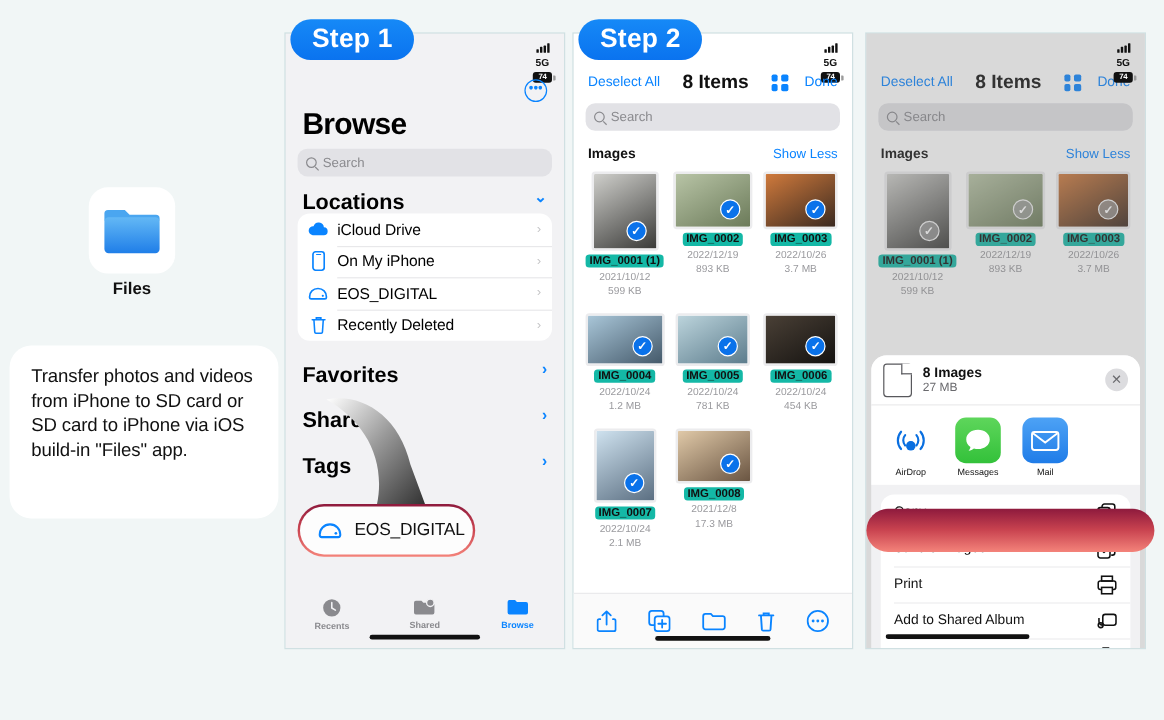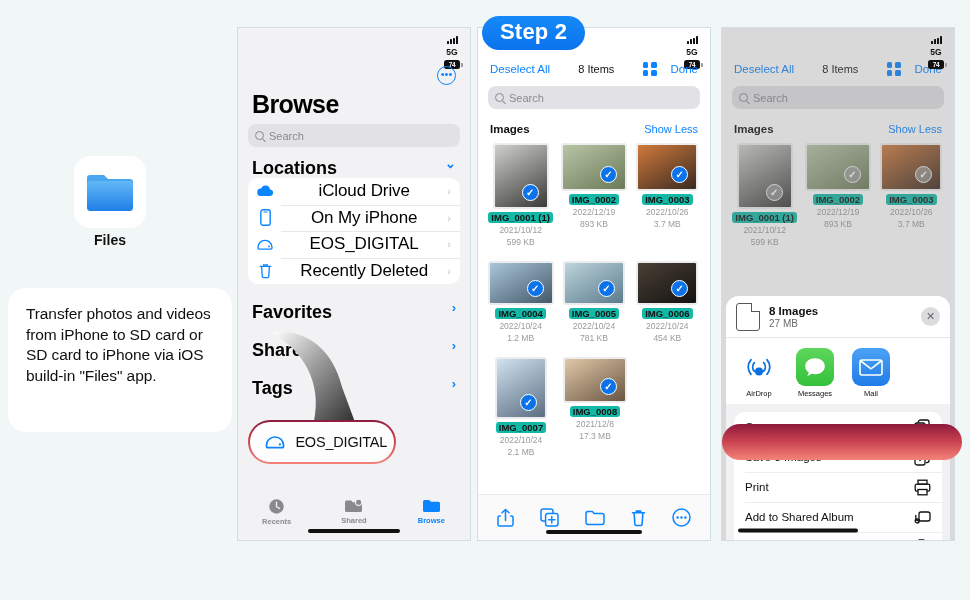--- a/index.html
+++ b/index.html
@@ -110,21 +110,21 @@
   }
   .row {
     display: flex; align-items: center; height: 26.5px; padding: 0 9px 0 8px;
     position: relative;
   }
   .row + .row:before {
     content:""; position:absolute; left:33px; right:0; top:0; height:1px; background:#e8e8ea;
   }
   .row .ic { width: 18px; height: 18px; flex: none; margin-right: 7px;
              display:flex; align-items:center; justify-content:center; }
-  .row .lbl { font-size: 17px; color: #000; flex: 1; letter-spacing: -.1px; text-align: center; }
+  .row .lbl { font-size: 13px; color: #000; flex: 1; letter-spacing: -.1px; }
   .row .chev { color: #c4c4c6; font-size: 11px; }
 
   .p1-tabbar {
     position: absolute; left: 0; right: 0; bottom: 0; height: 48px;
     background: #f2f2f4; display: flex; align-items: flex-start; padding-top: 6px;
   }
   .tab { flex: 1; display: flex; flex-direction: column; align-items: center; gap: 2px; }
   .tab span { font-size: 7.5px; font-weight: 700; color: #8a8a8e; }
   .tab.active span { color: #0a84ff; }
   .homebar {
@@ -142,21 +142,21 @@
   }
   .eos-inner .lbl { font-size: 14.5px; color: #111; letter-spacing: -.2px; }
   .swoosh { position: absolute; left: 270px; top: 325px; z-index: 28; }
 
   
   .topbar {
     position: absolute; left: 0; right: 0; top: 30px; height: 22px;
     display: flex; align-items: center; padding: 0 12px;
   }
   .topbar .tb-left { font-size: 11.5px; color: #0a84ff; }
-  .topbar .tb-mid { flex: 1; text-align: center; font-size: 11px; font-weight: 400; color:#111; }
+  .topbar .tb-mid { flex: 1; text-align: center; font-size: 16px; font-weight: 700; color:#111; }
   .topbar .tb-right { font-size: 11.5px; color: #0a84ff; margin-left: 14px; }
   .grid-icon { width: 14px; height: 14px; display: grid; grid-template-columns: 1fr 1fr;
                grid-template-rows: 1fr 1fr; gap: 2.5px; }
   .grid-icon i { display:block; background:#0a84ff; border-radius:1.5px; }
 
   .imgs-head { position: absolute; left: 12px; font-size: 11.5px; font-weight: 700; color: #111; }
   .show-less { position: absolute; right: 12px; font-size: 11px; color: #0a84ff; }
 
   .thumbgrid { position: absolute; left: 0; right: 0; }
   .trow { display: flex; padding: 0 6px; }
@@ -681,15 +681,16 @@
 
     <svg style="position:absolute;left:16px;bottom:6px;z-index:12" width="120" height="8" viewBox="0 0 120 8">
         <rect x="0" y="2.5" width="120" height="4" rx="2" fill="#111"></rect>
       </svg>
   </div>
 
   <div class="save-ring">
       <div></div>
     </div>
 
+  <div class="step-badge" id="badge1">Step 1</div>
   <div class="step-badge" id="badge2">Step 2</div>
 
 </div>
 
 </body></html>

